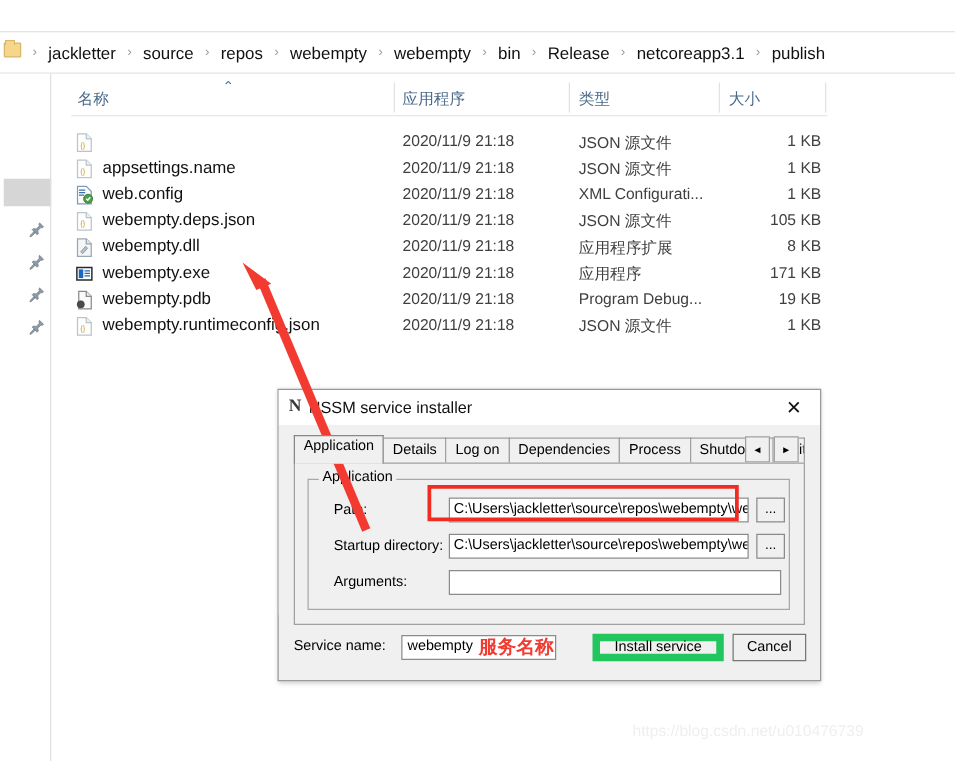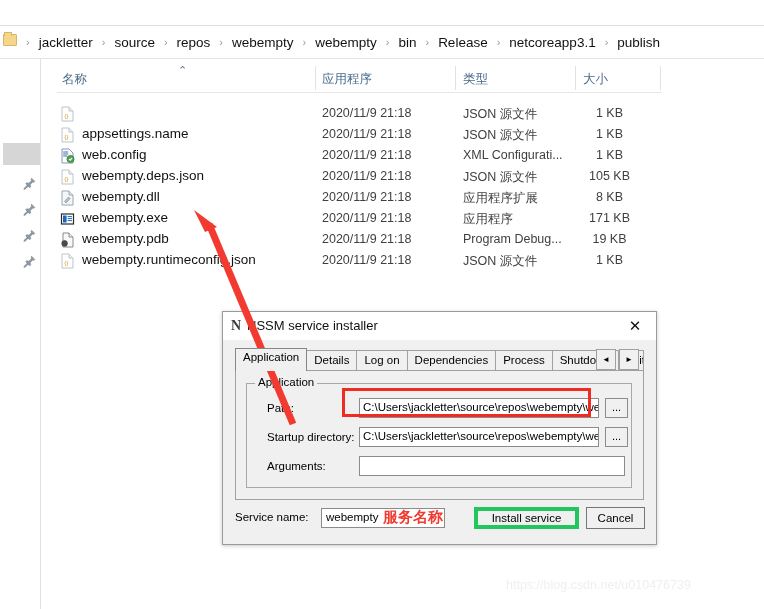--- a/index.html
+++ b/index.html
@@ -107,21 +107,21 @@
   }
   .file-date {
     position: absolute; left: 265px; top: 3px;
     font-size: 12.5px; color: #3f3f3f; white-space: nowrap;
   }
   .file-type {
     position: absolute; left: 406px; top: 3px;
     font-size: 12.5px; color: #3f3f3f; white-space: nowrap;
   }
   .file-size {
-    position: absolute; left: 505px; top: 3px; width: 95px; text-align: center;
+    position: absolute; left: 505px; top: 3px; width: 95px; text-align: right;
     font-size: 12.5px; color: #3f3f3f; white-space: nowrap;
   }
 
   
   .dialog {
     position: absolute; left: 222px; top: 311px; width: 435px; height: 234px;
     background: #f0f0f0;
     border: 1px solid #9a9a9a;
     box-shadow: 0 1px 4px rgba(0,0,0,0.22);
   }
@@ -217,21 +217,21 @@
     background: #ffffff; border: 1px solid #8b8b8b;
     font-size: 11.5px; color: #000; padding: 2px 3px 0 4px;
   }
   .dlg-btn {
     position: absolute; top: 167px; height: 22px;
     background: #f0f0f0; border: 1px solid #767676;
     font-size: 11.5px; color: #000;
     display: flex; align-items: center; justify-content: center;
     cursor: default;
   }
-  .dlg-btn.default { border: 4px solid #22c55e; }
+  .dlg-btn.default { border: 6px solid #22c55e; }
 
   
   .anno-box {
     position: absolute; border: 3px solid #f02b22;
     pointer-events: none;
   }
   .anno-text {
     position: absolute;
     color: #f23a30; font-size: 15px; font-weight: bold;
     white-space: nowrap;

